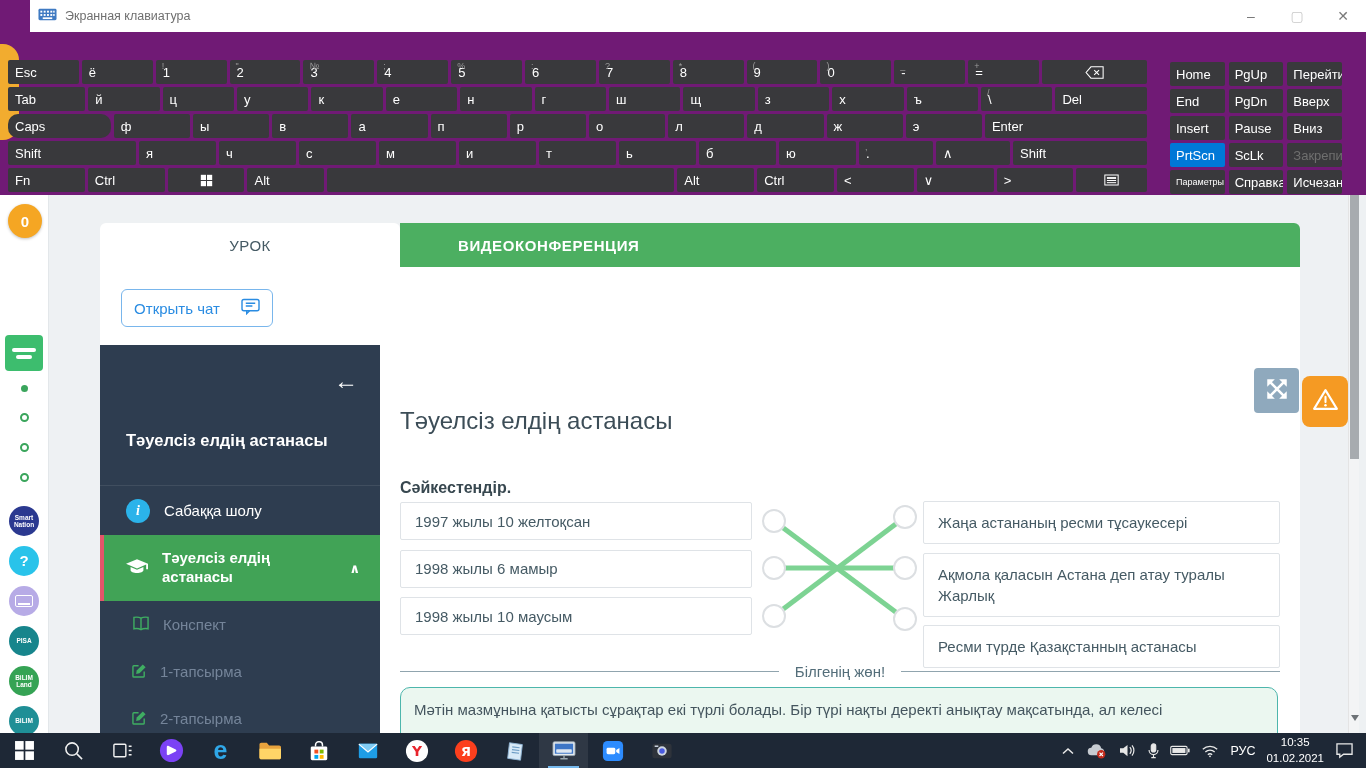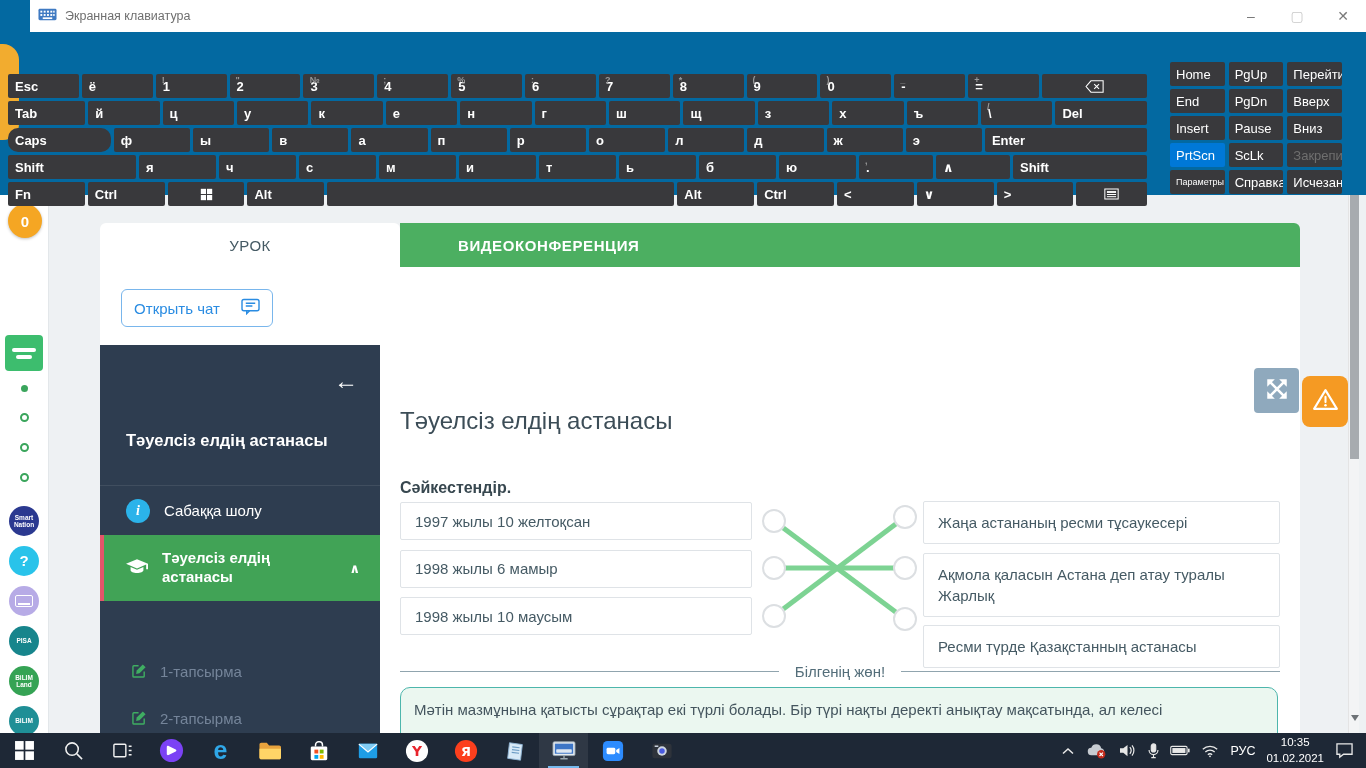--- a/index.html
+++ b/index.html
@@ -1,27 +1,27 @@
 <!DOCTYPE html>
 <html><head>
 <meta charset="utf-8">
 <style>
   html,body{margin:0;padding:0;}
   body{width:1366px;height:768px;overflow:hidden;font-family:"Liberation Sans","DejaVu Sans",sans-serif;background:#111;}
   .screen{position:relative;width:1366px;height:768px;overflow:hidden;}
 
   
-  .osk{position:absolute;left:0;top:0;width:1366px;height:195px;background:#0369a1;z-index:5;}
+  .osk{position:absolute;left:0;top:0;width:1366px;height:195px;background:#701a75;z-index:5;}
   .osk-titlebar{position:absolute;left:30px;top:0;right:0;height:32px;background:#fff;display:flex;align-items:center;padding-left:8px;box-sizing:border-box;}
   .osk-title{font-size:12.5px;color:#6f6f6f;margin-left:8px;}
   .osk-controls{margin-left:auto;display:flex;height:100%;}
   .osk-ctl{width:46px;display:flex;align-items:center;justify-content:center;font-size:14px;color:#7a7a7a;}
   .osk-ctl.dim{color:#c9c9c9;}
   .yellow-artifact{position:absolute;left:0;top:44px;width:19px;height:96px;background:#f2ac2f;border-radius:0 16px 16px 0;z-index:1;}
-  .osk-keys{position:absolute;left:8px;top:74px;width:1139px;z-index:2;font-weight:bold;}
+  .osk-keys{position:absolute;left:8px;top:60px;width:1139px;z-index:2;}
   .osk-row{display:flex;height:24px;margin-bottom:3px;gap:3px;}
   .kkey{background:#39393c;border-radius:2px;color:#fff;font-size:13px;display:flex;align-items:flex-end;justify-content:flex-start;padding:2px 7px;position:relative;box-sizing:border-box;flex:1 1 0;overflow:hidden;white-space:nowrap;}
   .kkey .kshift{position:absolute;top:1px;left:6px;font-size:9px;color:#9a9a9a;}
   .kkey .kmain{line-height:1.3;}
   .kkey svg{margin:auto;}
   .osk-nav{position:absolute;left:1170px;top:62px;width:172px;z-index:2;}
   .osk-nav .osk-row{gap:4px;}
   .nkey{background:#39393c;border-radius:2px;color:#fff;font-size:13px;display:flex;align-items:center;padding:0 6px;flex:1 1 0;box-sizing:border-box;overflow:hidden;white-space:nowrap;}
   .nkey.pressed{background:#0078d7;}
   .nkey.dim{color:#6f6f6f;}
@@ -487,20 +487,27 @@
           <span>Сабаққа шолу</span>
         </div>
         <div class="sb-item sb-item2">
           <span><svg viewBox="0 0 24 17" width="22" height="16">
                 <path d="M12 0L0 5l12 5 10-4.2V11h2V5z" fill="#fff"></path>
                 <path d="M5 8.5V12c0 1.7 3.1 3 7 3s7-1.3 7-3V8.5l-7 3z" fill="#fff"></path>
               </svg></span>
           <span class="lbl">Тәуелсіз елдің астанасы</span>
           <span class="sb-caret">∧</span>
         </div>
+        <div class="sb-sub sb-sub1">
+          <span><svg viewBox="0 0 20 17" width="18" height="15" fill="none" stroke="#3fae62" stroke-width="1.6">
+                <path d="M10 2.5C8 1.3 5 1 2 1.5v13c3-.5 6-.2 8 1 2-1.2 5-1.5 8-1v-13c-3-.5-6-.2-8 1z"></path>
+                <path d="M10 2.5v13"></path>
+              </svg></span>
+          <span>Конспект</span>
+        </div>
         <div class="sb-sub sb-sub2">
           <span><svg viewBox="0 0 16 16" width="15" height="15" fill="none" stroke="#3fae62" stroke-width="1.5">
                 <path d="M13 9v5a1 1 0 0 1-1 1H2a1 1 0 0 1-1-1V4a1 1 0 0 1 1-1h5"></path>
                 <path d="M11.5 1.5l3 3L8 11l-3.6.6L5 8z" fill="#3fae62" stroke="none"></path>
               </svg></span>
           <span>1-тапсырма</span>
         </div>
         <div class="sb-sub sb-sub3">
           <span><svg viewBox="0 0 16 16" width="15" height="15" fill="none" stroke="#3fae62" stroke-width="1.5">
                 <path d="M13 9v5a1 1 0 0 1-1 1H2a1 1 0 0 1-1-1V4a1 1 0 0 1 1-1h5"></path>

